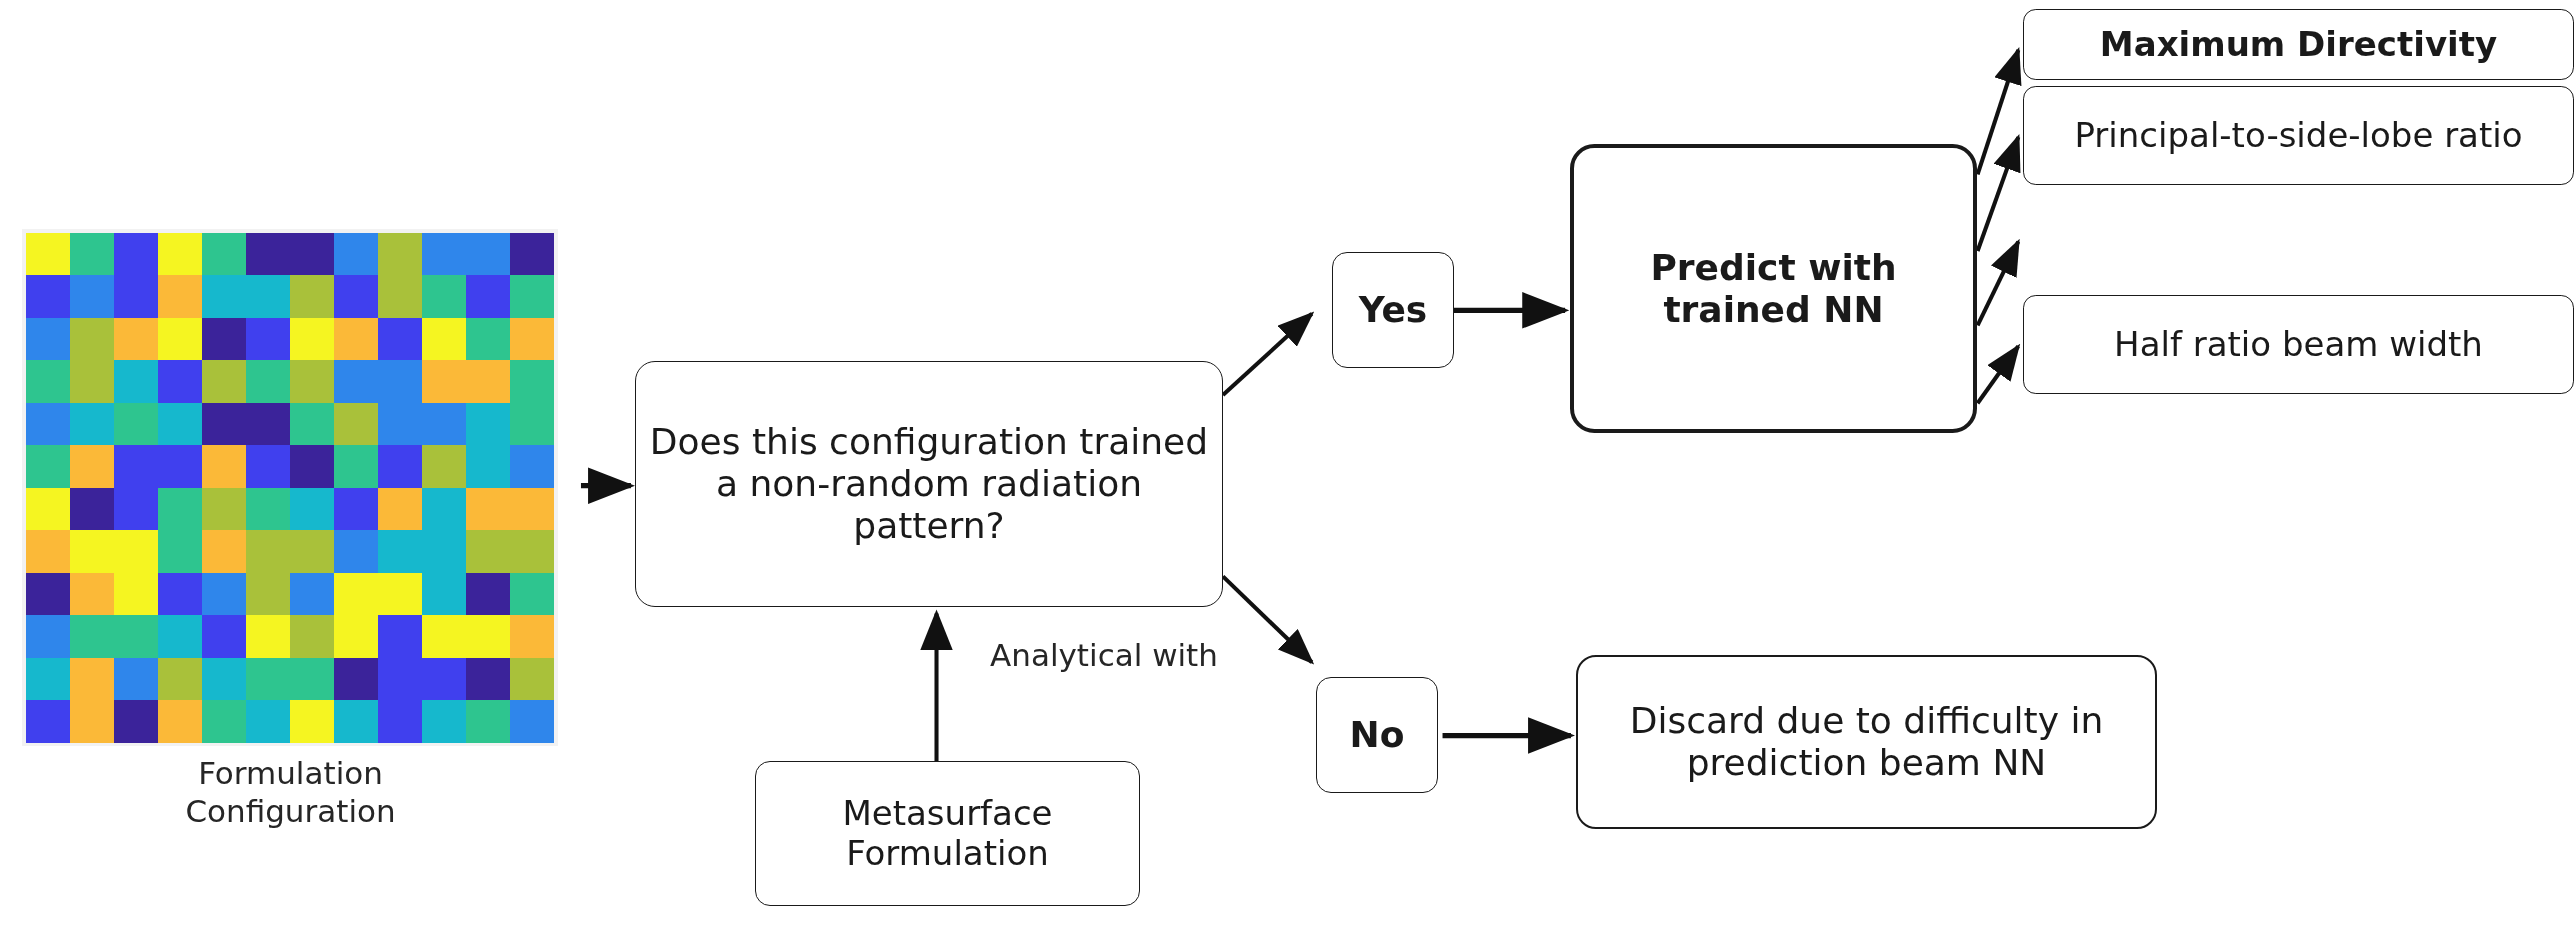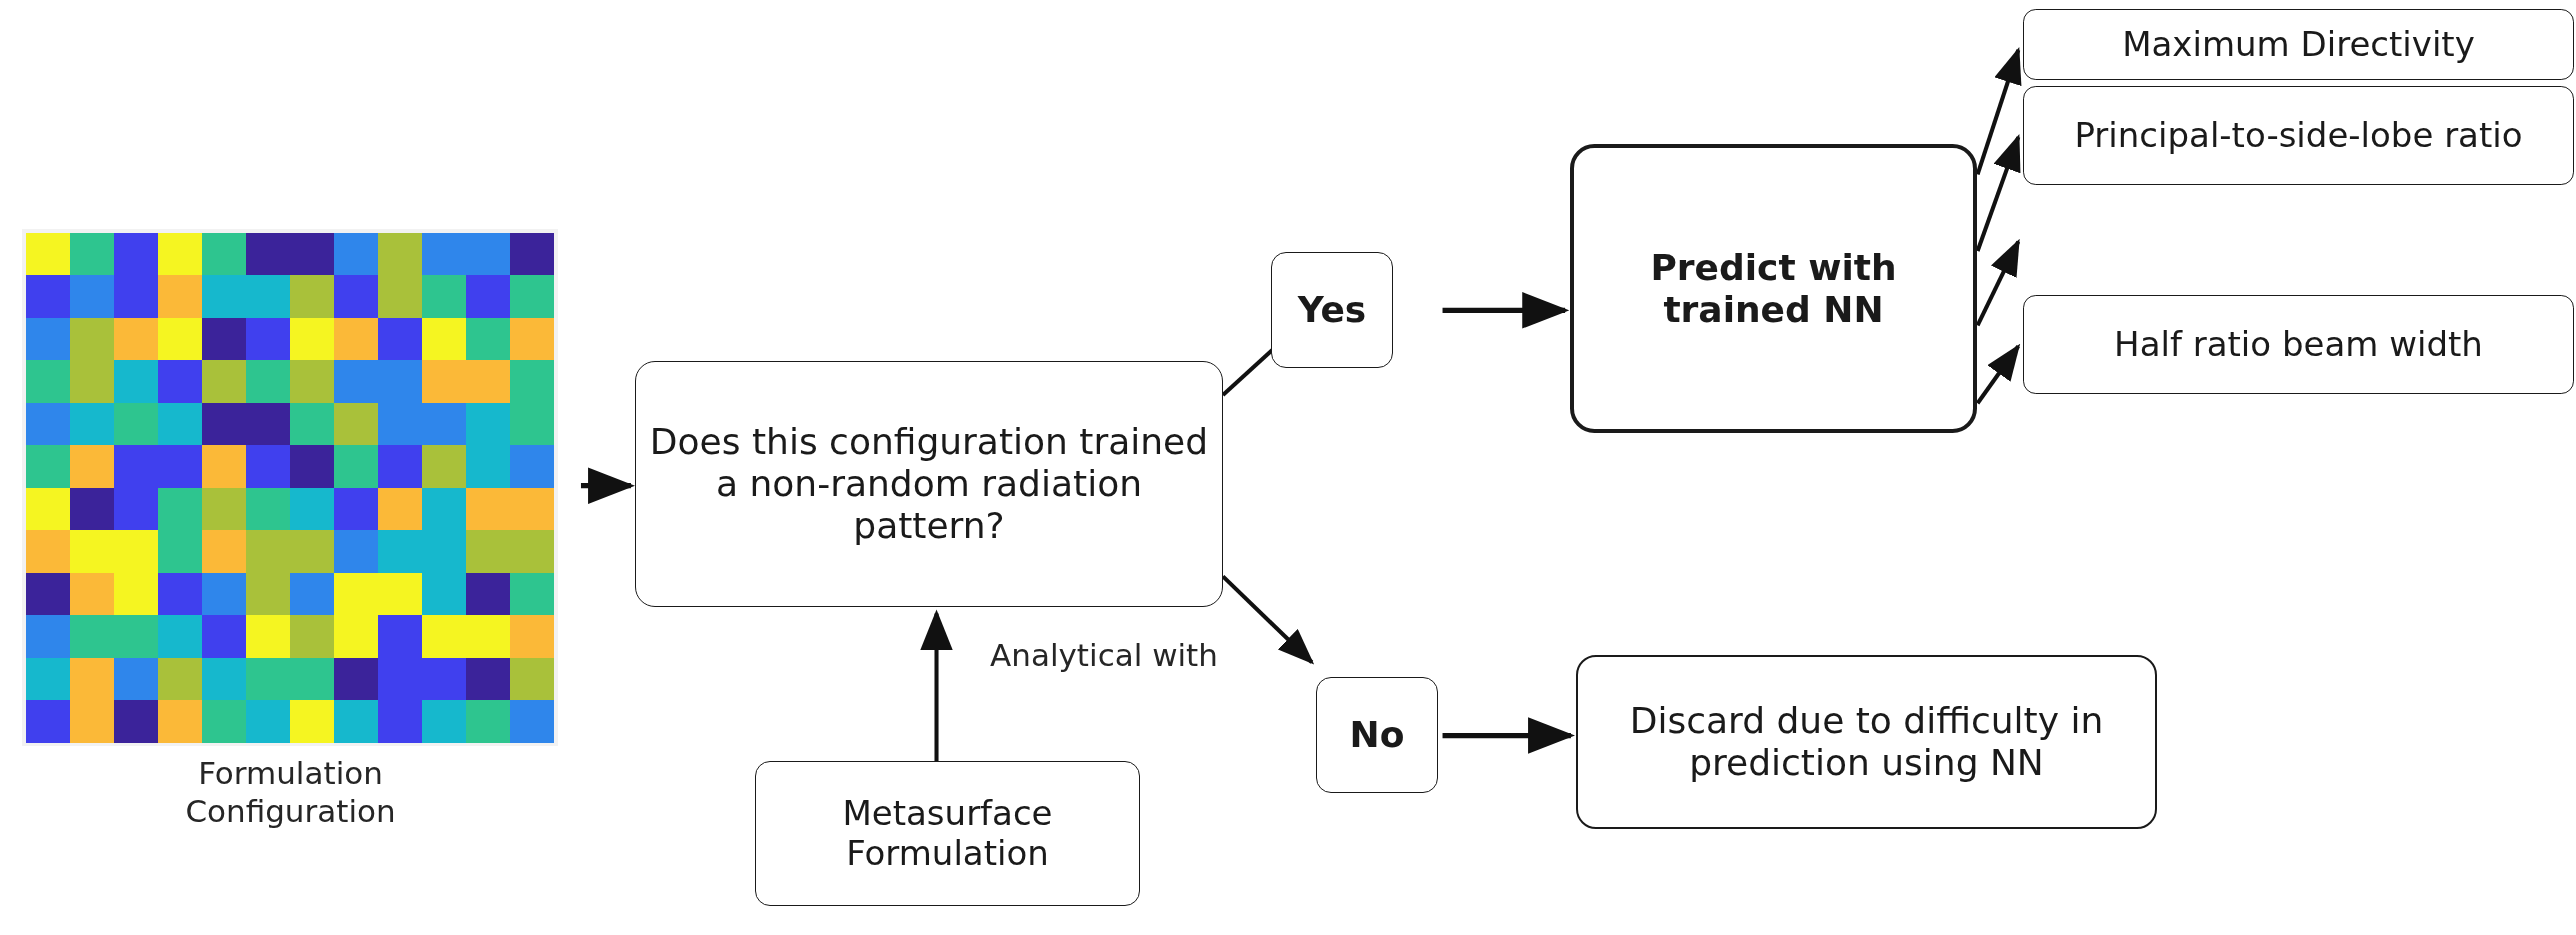--- a/index.html
+++ b/index.html
@@ -73,21 +73,21 @@
   }
   .node.boldtext { font-weight: bold; }
 
   #decision-node {
     left: 635px; top: 361px;
     width: 588px; height: 246px;
     font-size: 36px;
     border-radius: 20px;
   }
   #yes-node {
-    left: 1271px; top: 252px;
+    left: 1332px; top: 252px;
     width: 122px; height: 116px;
     font-size: 36px;
     border-radius: 15px;
   }
   #no-node {
     left: 1316px; top: 677px;
     width: 122px; height: 116px;
     font-size: 36px;
     border-radius: 15px;
   }
@@ -109,21 +109,21 @@
     font-size: 34px;
     border-radius: 15px;
   }
   .out-node {
     left: 2023px;
     width: 551px;
     font-size: 34px;
     border-width: 1.7px;
     border-radius: 12.8px;
   }
-  #out-node-0 { top: 9.3px;  height: 71px; }
+  #out-node-0 { top: 9.3px;  height: 71px; font-weight: bold; }
   #out-node-1 { top: 86px; height: 99px; }
   #out-node-2 { top: 191px; height: 99px; }
   #out-node-3 { top: 295px; height: 99px; }
 
   #analytical-check-label {
     position: absolute;
     left: 982px; top: 637px;
     width: 244px;
     text-align: center;
     font-size: 31px;
@@ -326,21 +326,21 @@
   </svg>
 
   <div class="node" id="decision-node">Does this configuration trained a non-random radiation pattern?</div>
 
   <div class="node boldtext" id="yes-node">Yes</div>
 
   <div class="node boldtext" id="no-node">No</div>
 
   <div class="node thick" id="predict-node">Predict with trained NN</div>
 
-  <div class="node" id="discard-node">Discard due to difficulty in prediction using NN</div>
+  <div class="node" id="discard-node">Discard due to difficulty in prediction beam NN</div>
 
   <div class="node" id="analytical-node">Metasurface Formulation</div>
 
   <div id="analytical-check-label">Analytical with</div>
 
   <div class="node out-node" id="out-node-0">Maximum Directivity</div>
   <div class="node out-node" id="out-node-1">Principal-to-side-lobe ratio</div>
   <div class="node out-node" id="out-node-3">Half ratio beam width</div>
 
 </div>

